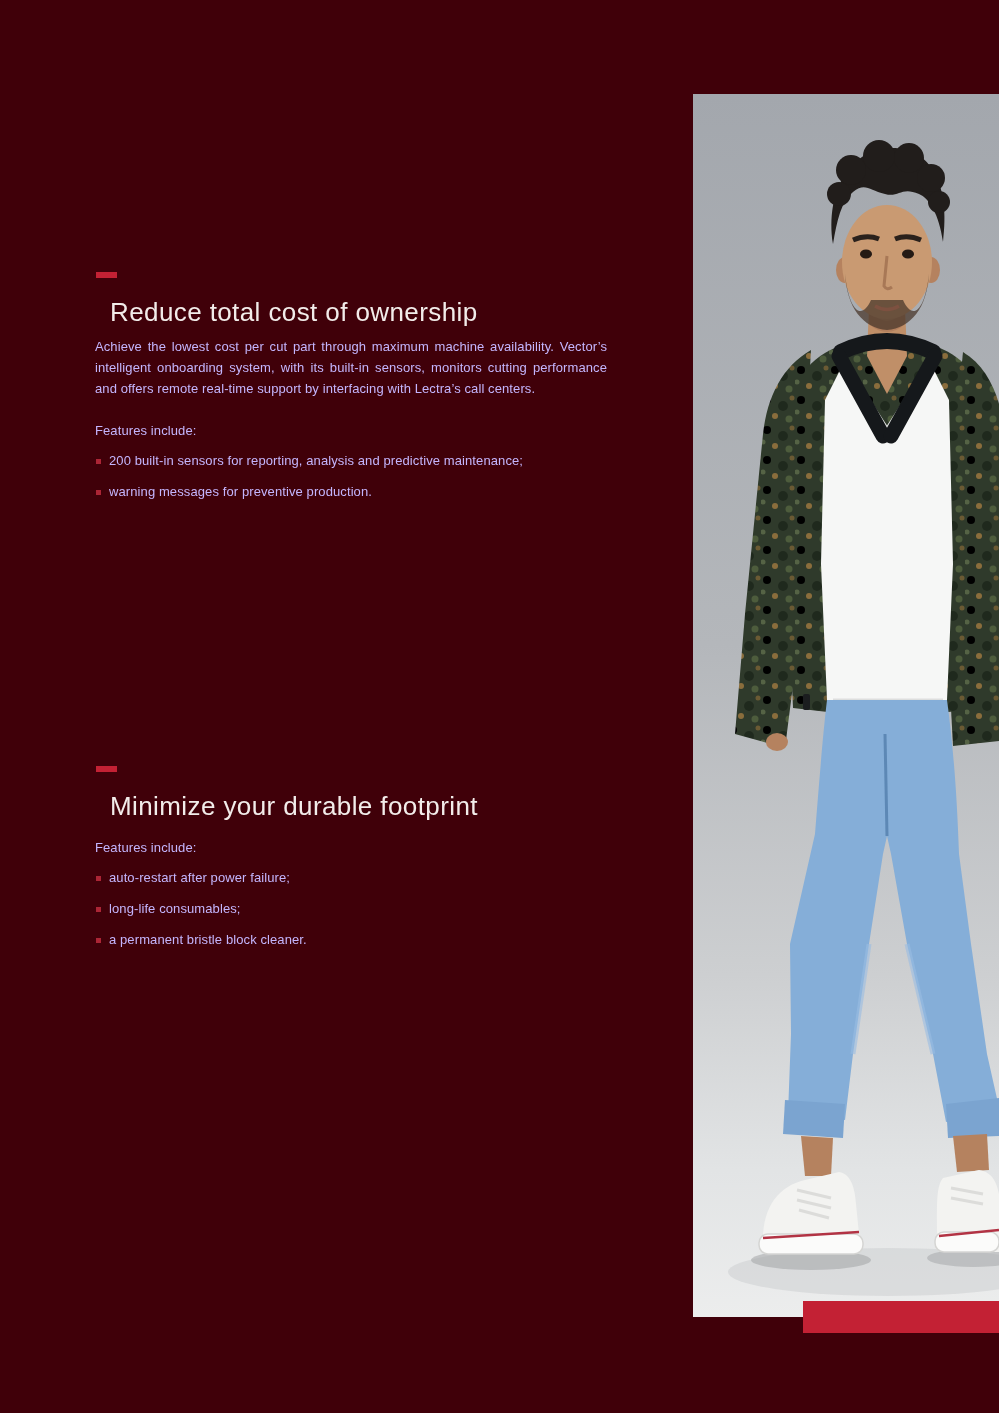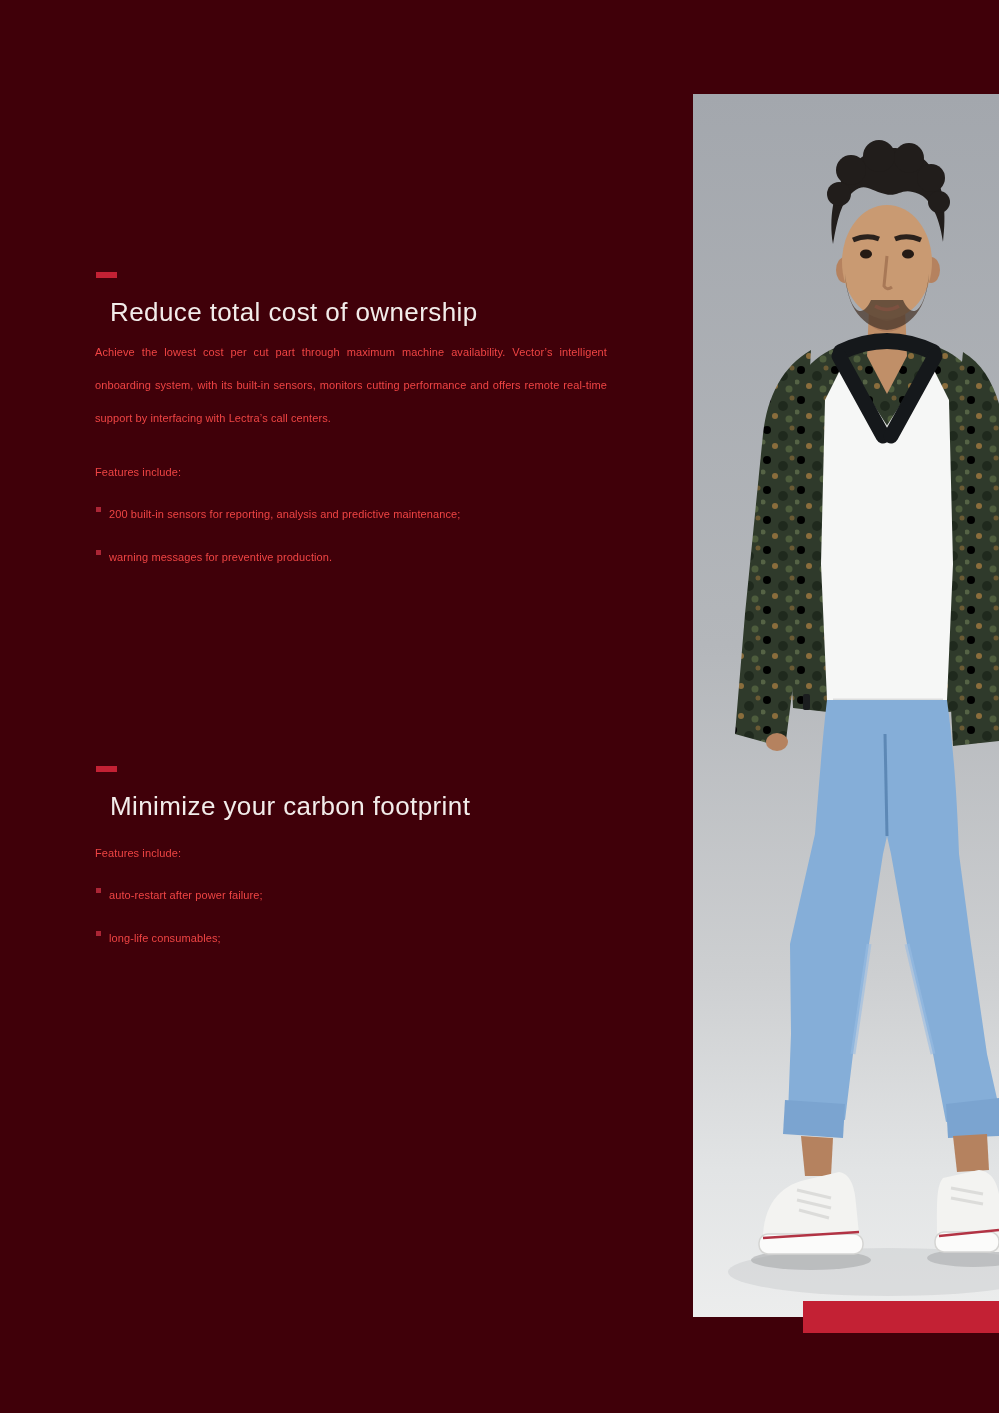--- a/index.html
+++ b/index.html
@@ -16,21 +16,21 @@
   .section-2 { top:766px; }
 
   .dash { display:block; width:21px; height:6px; background:#c32134; margin:0 0 19px 1px; }
 
   h2 {
     margin:0 0 9px 15px;
     font-size:26px; line-height:30px; font-weight:400;
     letter-spacing:0.4px; color:#f2ecea;
   }
   p.body, p.features, li {
-    font-size:11px; line-height:33px; color:#ef4444; letter-spacing:0.1px;
+    font-size:13px; line-height:21px; color:#c4b5fd; letter-spacing:0.1px;
   }
   p.body { margin:0 0 21px 0; text-align:justify; }
   p.features { margin:16px 0 9px 0; }
   ul.features-list { list-style:none; margin:0; padding:0; }
   ul.features-list li { position:relative; padding-left:14px; margin-bottom:10px; text-align:justify; }
   ul.features-list li:last-child { margin-bottom:0; }
   .bullet {
     position:absolute; left:1px; top:9px; width:5px; height:5px; background:#ab2535;
   }
 
@@ -58,25 +58,26 @@
     <p class="body">Achieve the lowest cost per cut part through maximum machine availability. Vector’s intelligent onboarding system, with its built-in sensors, monitors cutting performance and offers remote real-time support by interfacing with Lectra’s call centers.</p>
     <p class="features">Features include:</p>
     <ul class="features-list">
       <li><span class="bullet"></span><span>200 built-in sensors for reporting, analysis and predictive maintenance;</span></li>
       <li><span class="bullet"></span><span>warning messages for preventive production.</span></li>
     </ul>
   </section>
 
   <section class="section section-2">
     <span class="dash"></span>
-    <h2>Minimize your carbon footprint</h2>
+    <h2>Minimize your durable footprint</h2>
     <p class="features">Features include:</p>
     <ul class="features-list">
       <li><span class="bullet"></span><span>auto-restart after power failure;</span></li>
       <li><span class="bullet"></span><span>long-life consumables;</span></li>
+      <li><span class="bullet"></span><span>a permanent bristle block cleaner.</span></li>
     </ul>
   </section>
 
   <figure class="photo">
     <svg width="306" height="1223" viewBox="0 0 306 1223">
       <defs>
         <linearGradient id="bg" x1="0" y1="0" x2="0" y2="1">
           <stop offset="0" stop-color="#a3a7ad"></stop>
           <stop offset="0.45" stop-color="#b4b7bb"></stop>
           <stop offset="0.72" stop-color="#cdcfd1"></stop>

